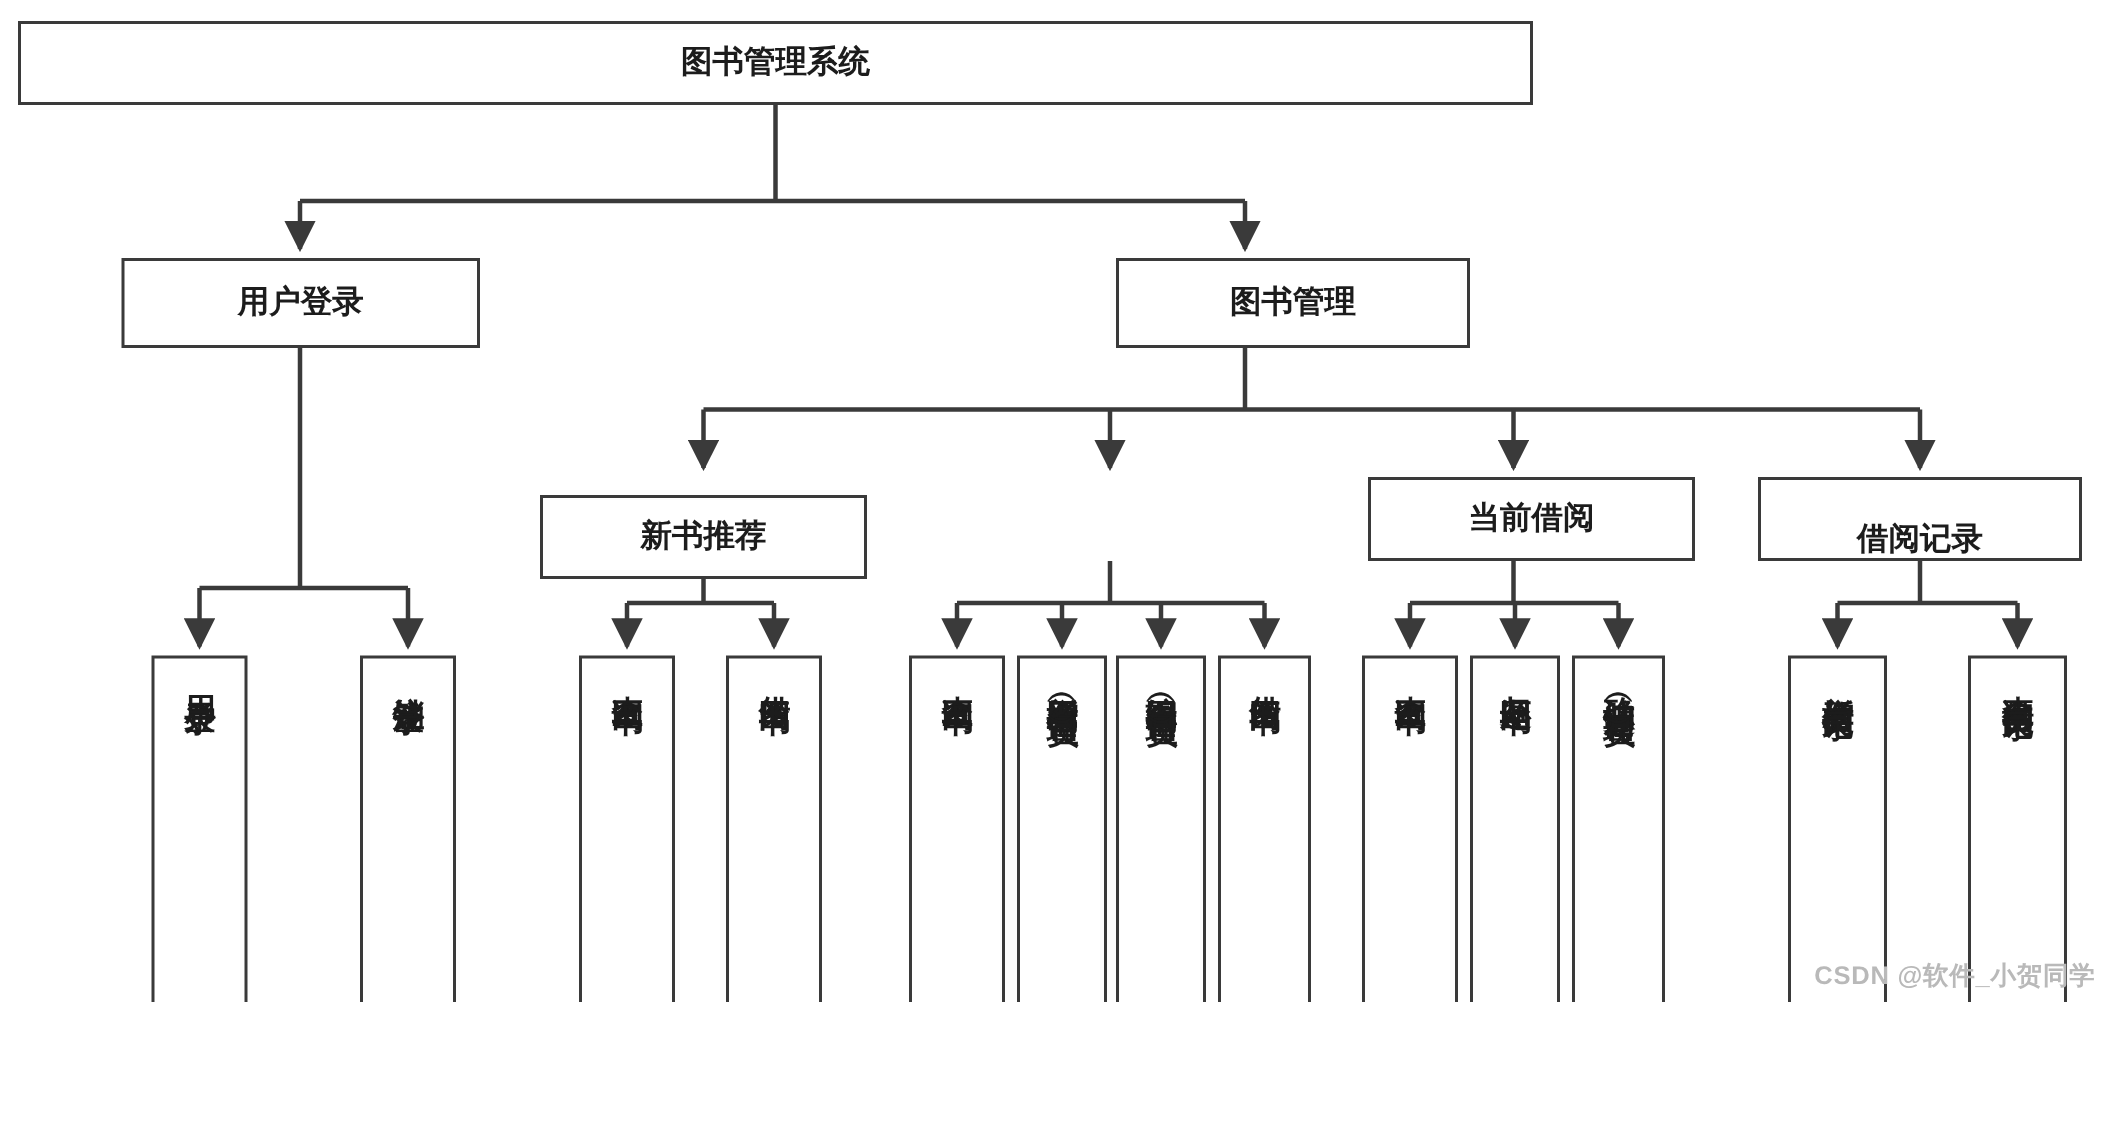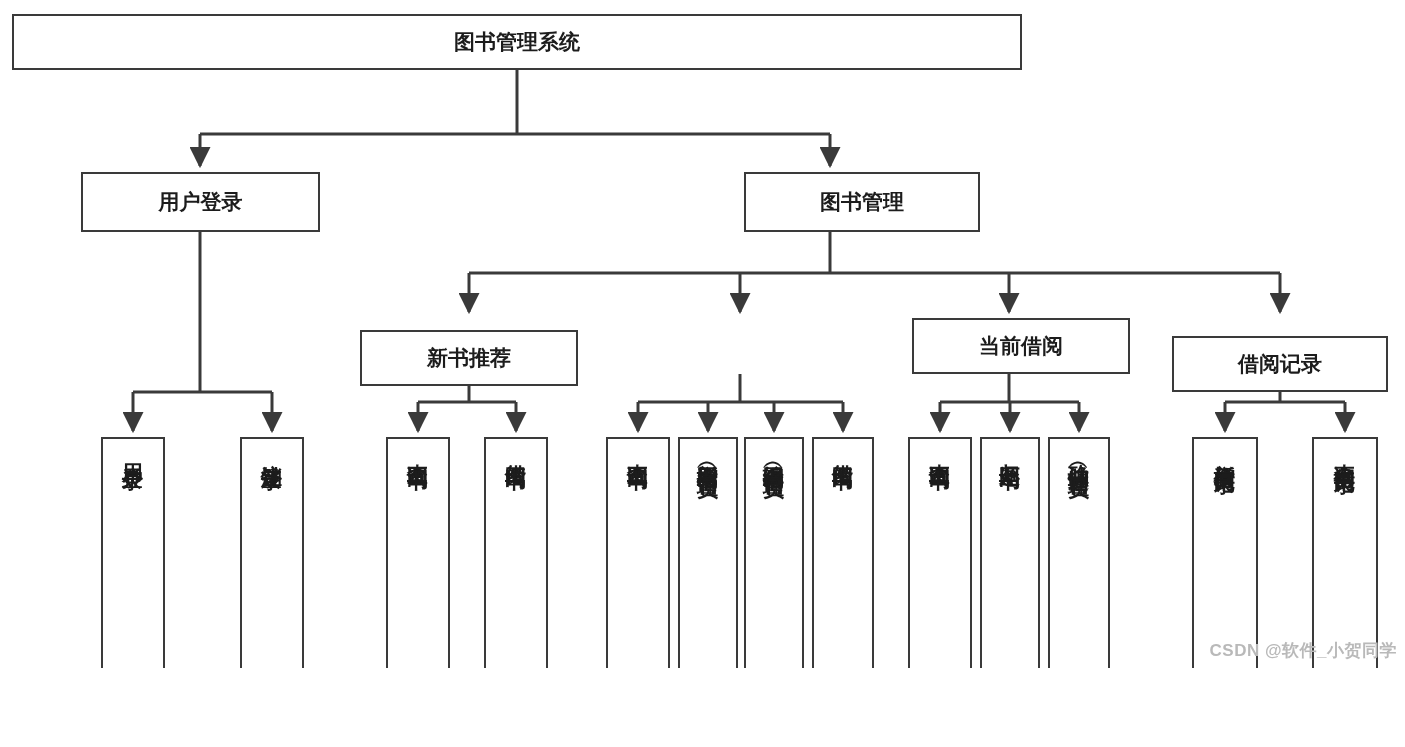--- a/index.html
+++ b/index.html
@@ -132,21 +132,21 @@
   <div class="node horizontal" style="left:712px; top:172px; width:236px; height:60px;margin-left:32px;">
     <span class="node-label">图书管理</span>
   </div>
 
   <div class="node horizontal" style="left:360px; top:330px; width:218px; height:56px;">
     <span class="node-label">新书推荐</span>
   </div>
   <div class="node horizontal" style="left:900px; top:318px; width:218px; height:56px;margin-left:12px;">
     <span class="node-label">当前借阅</span>
   </div>
-  <div class="node horizontal" style="left:1172px; top:336px; width:216px; height:56px;">
+  <div class="node horizontal" style="left:1172px; top:318px; width:216px; height:56px;align-items:flex-end;">
     <span class="node-label">借阅记录</span>
   </div>
 
   <div class="node vertical" style="left:101px; top:437px; width:64px; height:298px;">
     <span class="node-label">用户登录</span>
   </div>
   <div class="node vertical" style="left:240px; top:437px; width:64px; height:298px;">
     <span class="node-label">注销登录</span>
   </div>
   <div class="node vertical" style="left:386px; top:437px; width:64px; height:298px;">

